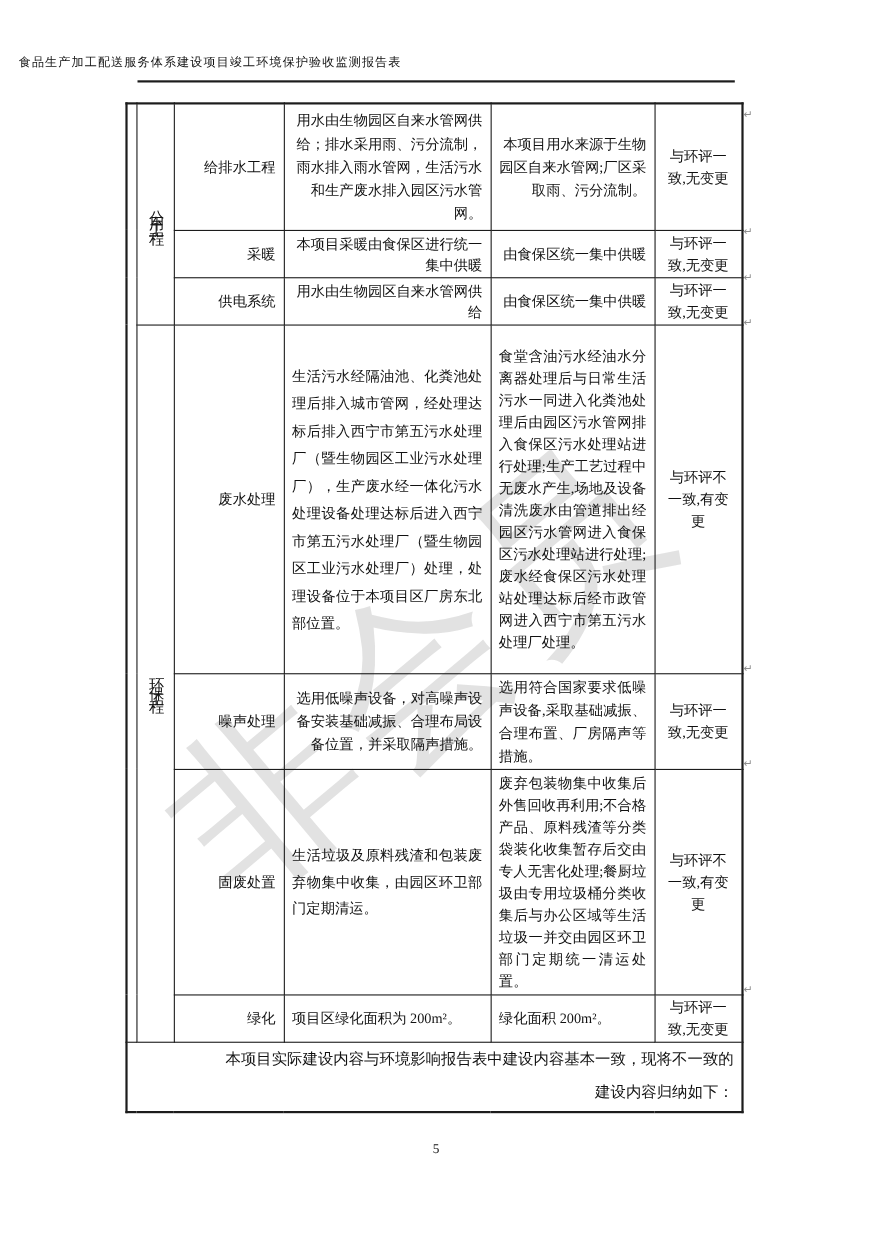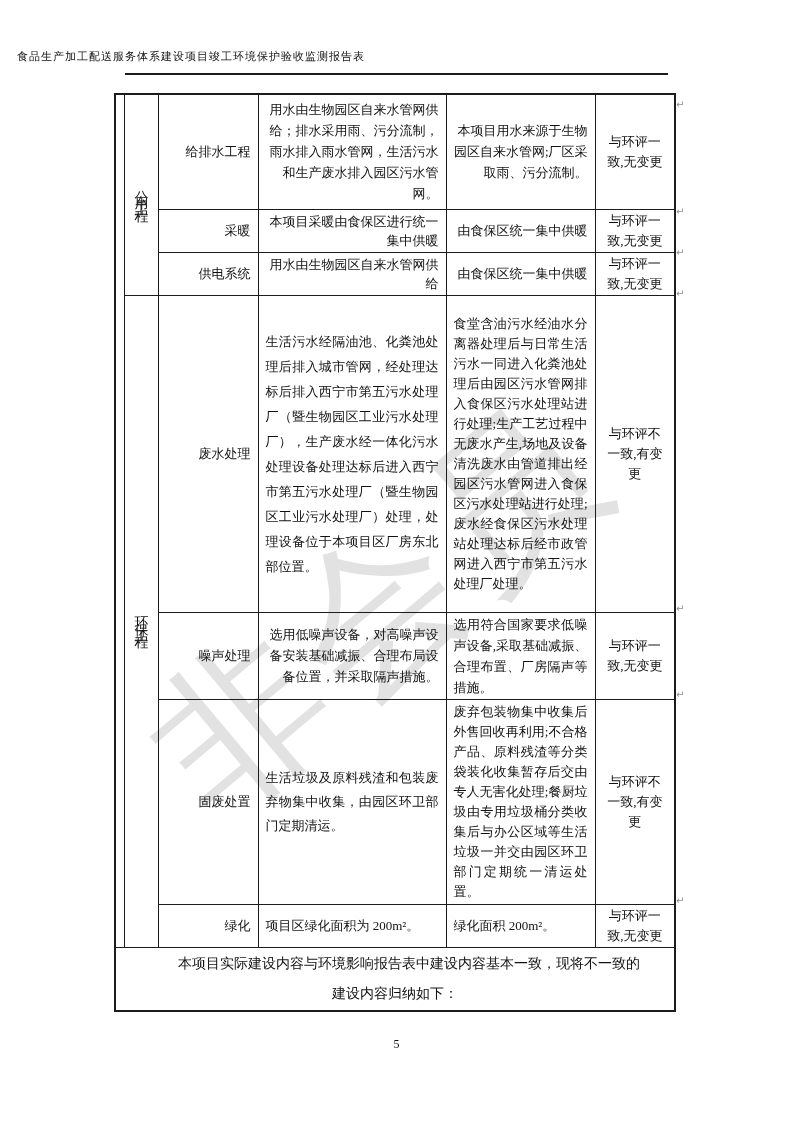--- a/index.html
+++ b/index.html
@@ -64,21 +64,21 @@
   .ta-l{text-align:left;}
   .lh19{line-height:19px;}
   .lh20{line-height:20px;margin-left:44px;}
   .lh21{line-height:21px;}
   .lh24{line-height:24px;}
   .lh25{line-height:25px;}
   tr.r1{height:115px;} tr.r2{height:38px;} tr.r3{height:38px;}
   tr.r4{height:317px;} tr.r5{height:87px;} tr.r6{height:205px;}
   tr.r7{height:41px;} tr.r8{height:62px;}
   td.closing{
-    text-align:center;font-size:14px;line-height:30px;
+    text-align:right;font-size:14px;line-height:30px;
     padding:2px 8px 6px 8px;text-indent:2em;
     white-space:pre-line;vertical-align:top;word-break:normal;border-radius:10px;
   }
   
   .pmark{
     position:absolute;left:676px;
     font-size:10px;color:#8f8f8f;z-index:1;
     font-family:"DejaVu Sans",sans-serif;
   }
   .page-number{

